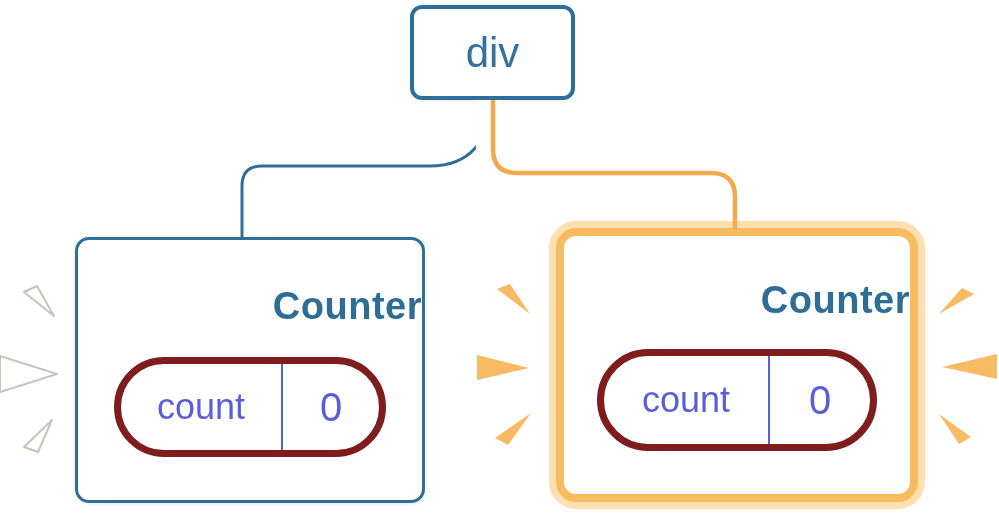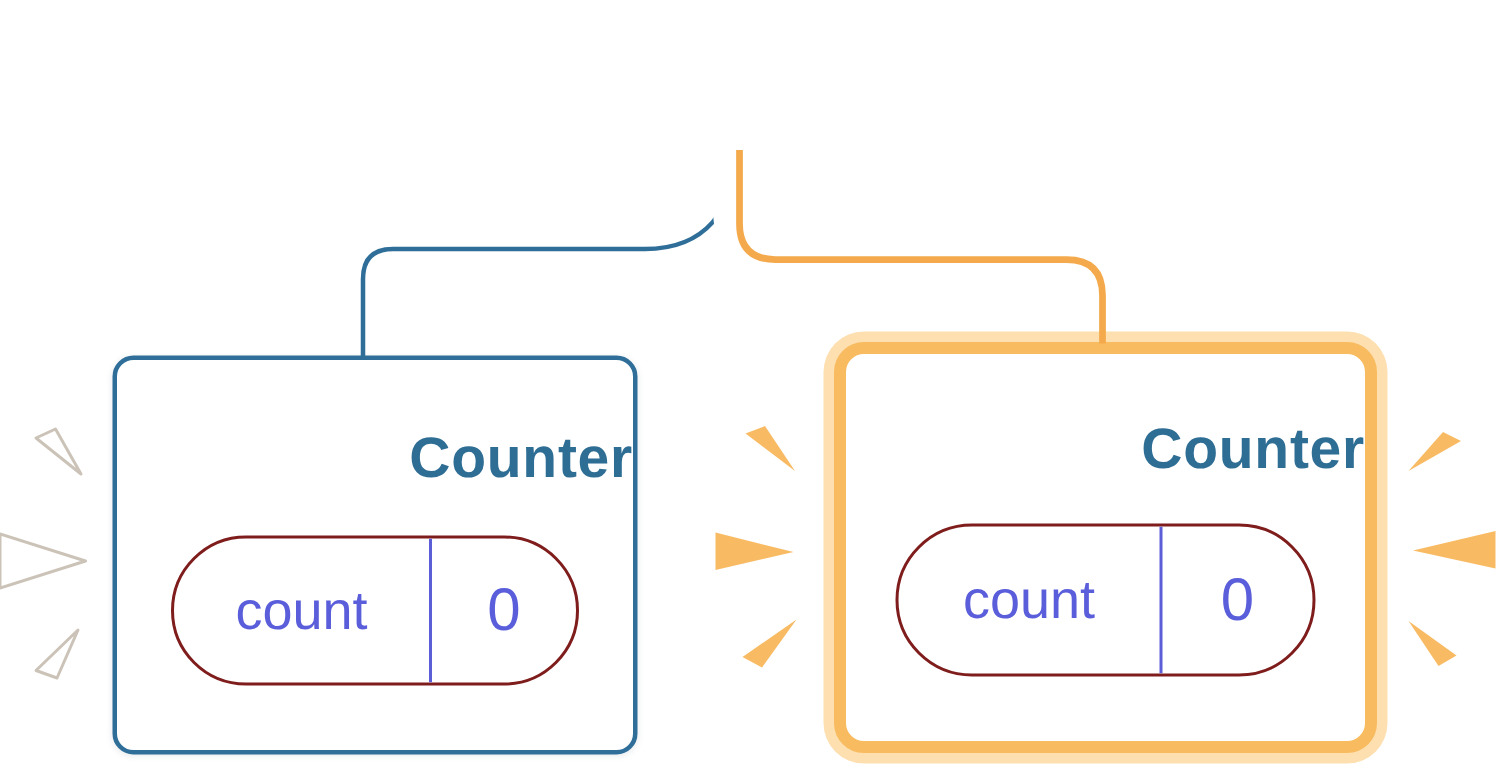--- a/index.html
+++ b/index.html
@@ -50,21 +50,21 @@
   .card-title{
     font-size:38px;line-height:46px;
     color:#2F6E94;
     letter-spacing:.5px;
   }
   .card-left .card-title{margin-top:43px;font-weight:600;}
   .card-right .card-title{margin-top:41px;font-weight:800;}
   .pill{
     display:flex;
     box-sizing:border-box;
-    border:2px solid #7f1d1d;
+    border:7px solid #7f1d1d;
     border-radius:52px;
     overflow:hidden;
     background:#ffffff;
   }
   .card-left .pill{width:272px;height:100px;margin:28px auto 0;}
   .card-right .pill{width:280px;height:102px;margin:26px auto 0;}
   .pill-left{
     flex:1;
     border-right:2px solid #5C5ED7;
     display:flex;align-items:center;justify-content:center;
@@ -75,20 +75,23 @@
     font-size:40px;color:#5A5EDA;
   }
   .card-left .pill-right{width:96px;}
   .card-right .pill-right{width:100px;}
 </style>
 </head>
 <body>
 
 <div class="canvas">
 
+  <div class="root-node">
+    <span>div</span>
+  </div>
 
   <div class="card card-left">
     <div class="card-title">Counter</div>
     <div class="pill">
       <div class="pill-left">count</div>
       <div class="pill-right">0</div>
     </div>
   </div>
 
   <div class="card card-right">

